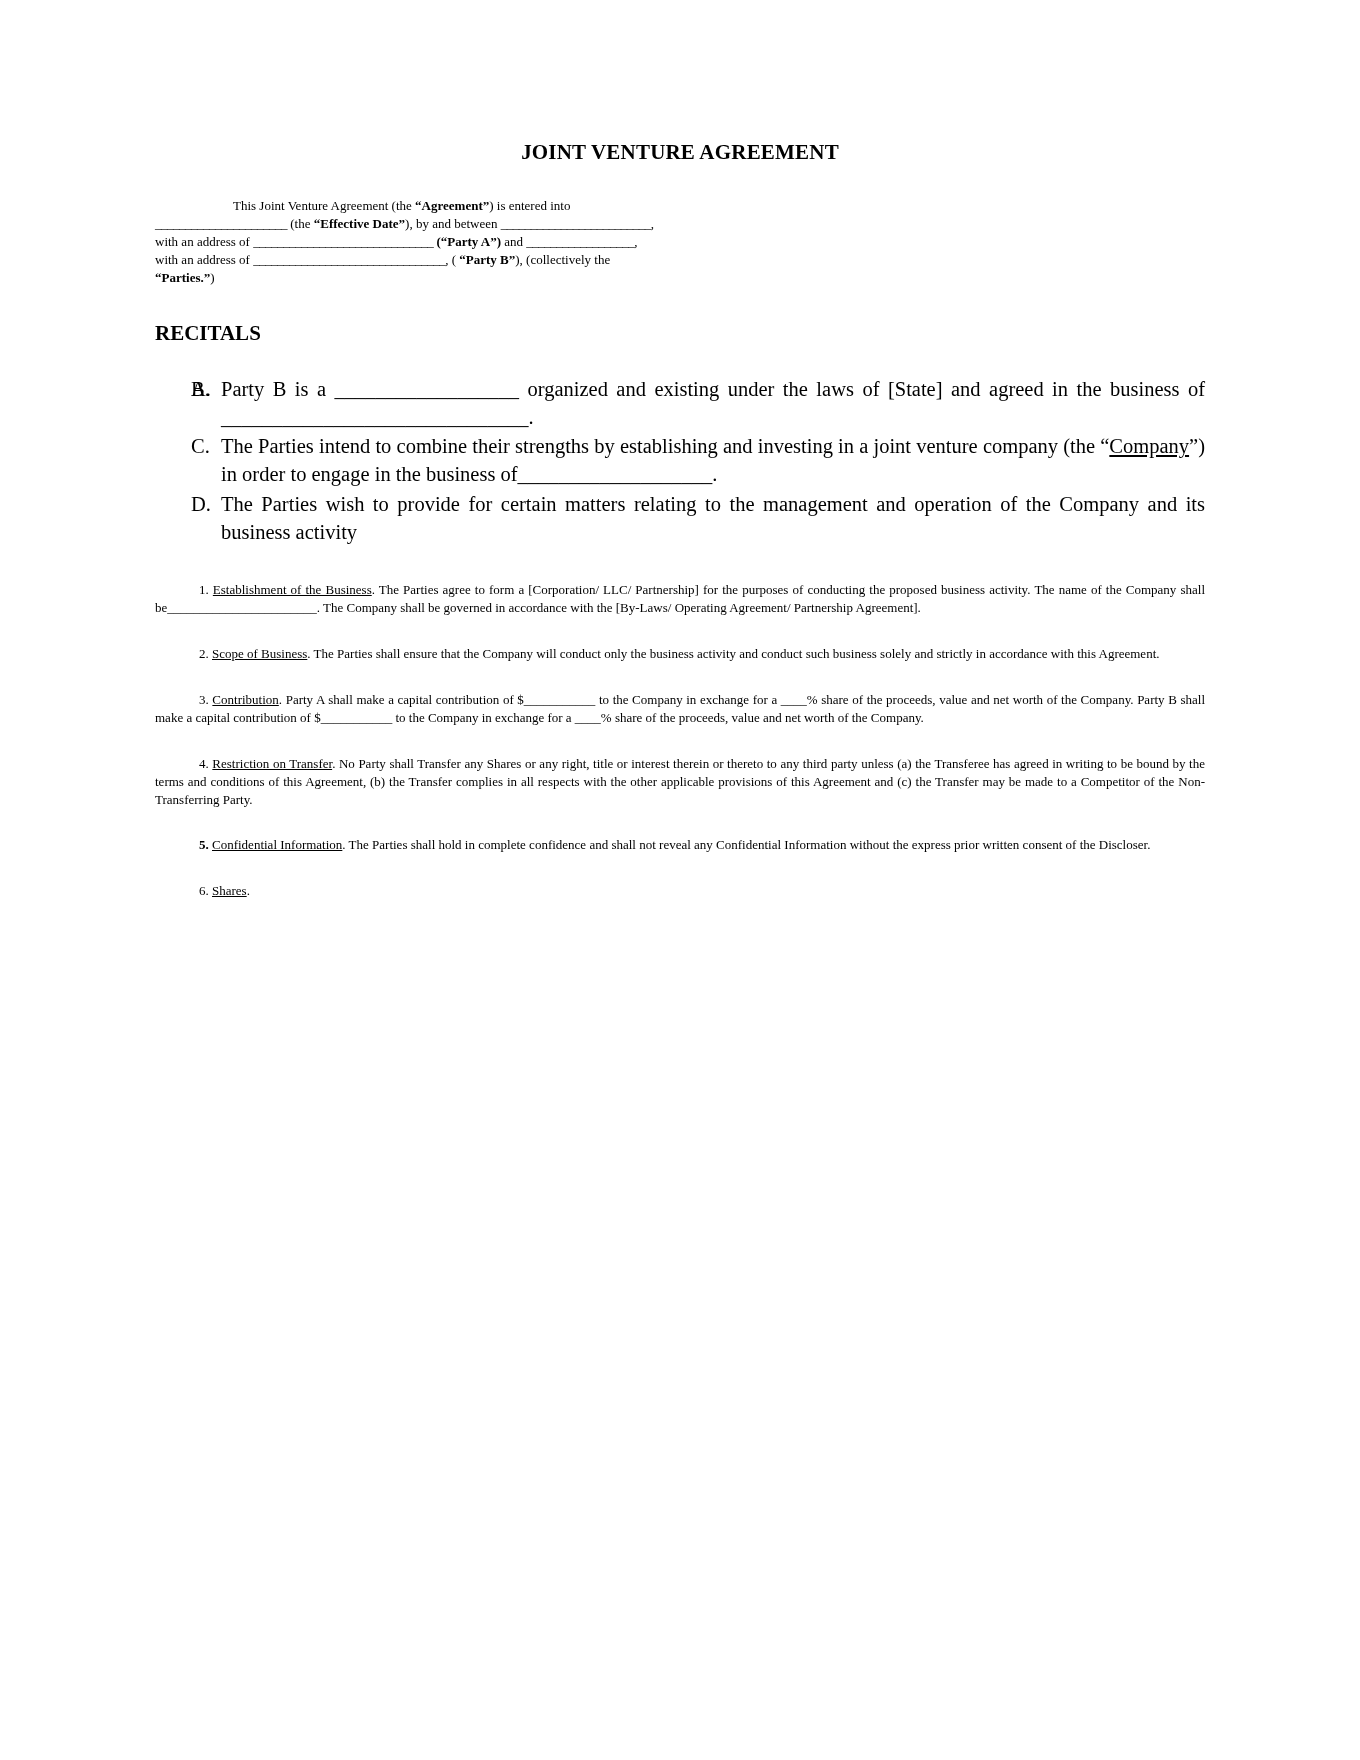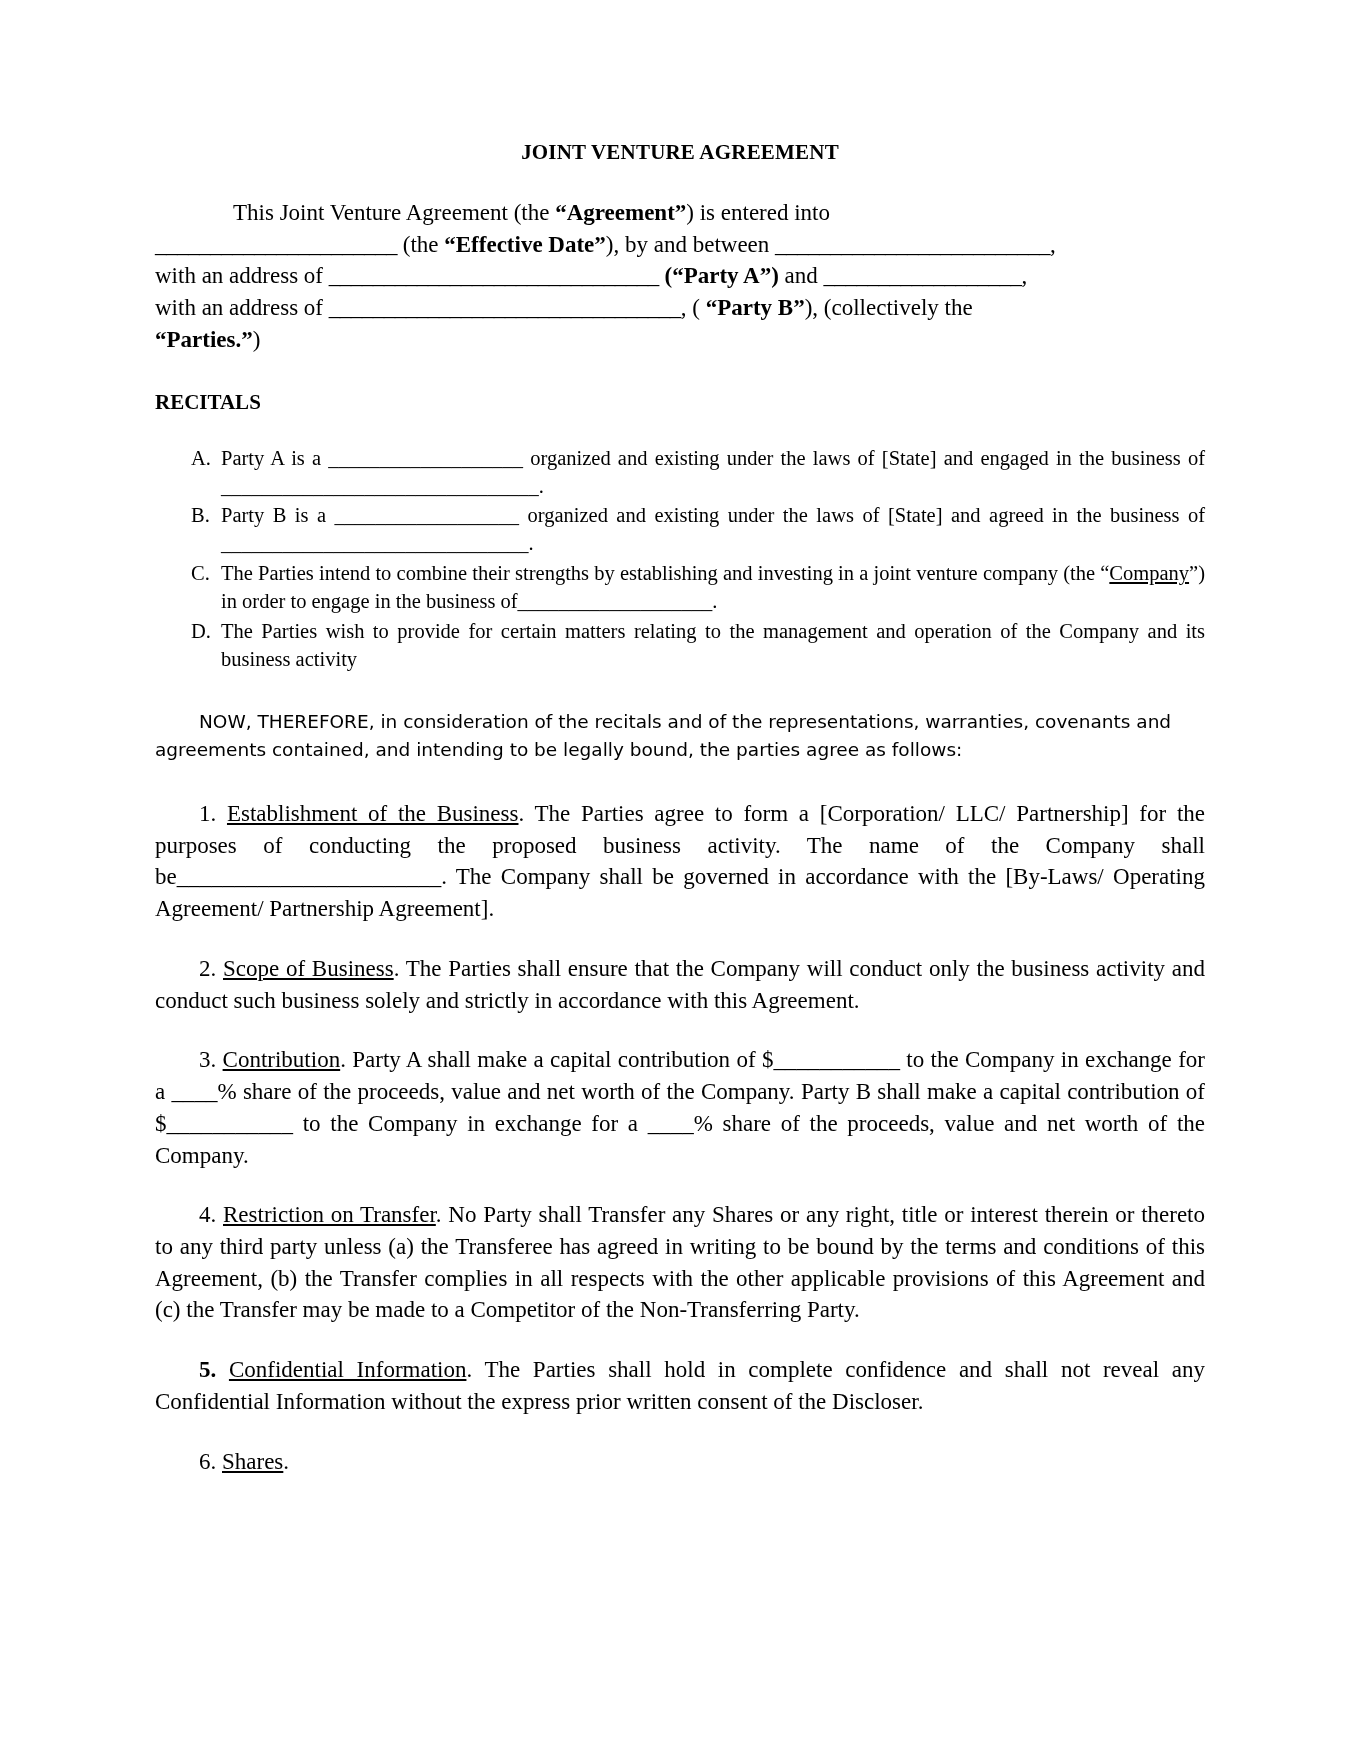--- a/index.html
+++ b/index.html
@@ -22,21 +22,21 @@
   }
   .doc-title {
     text-align: center;
     font-weight: bold;
     font-size: 21px;
     letter-spacing: 0.2px;
     margin: 0 0 32px 0;
   }
   p {
     margin: 0;
-    font-size: 23px;
+    font-size: 13px;
     line-height: 1.38;
     text-align: justify;
   }
   .intro {
     text-indent: 78px;
     margin-bottom: 34px;
   }
   .section-heading {
     font-weight: bold;
     font-size: 21px;
@@ -107,37 +107,35 @@
     <span>with an address of </span><span class="fill">______________________________</span> <b>(“Party A”)</b><span> and </span><span class="fill">__________________</span><span>,</span><br>
     <span>with an address of </span><span class="fill">________________________________</span><span>, ( </span><b>“Party B”</b><span>), (collectively the </span><br>
     <b>“Parties.”</b><span>)</span>
   </p>
 
   <h2 class="section-heading">RECITALS</h2>
 
   <ul class="recitals">
     <li>
       <span class="marker">A.</span>
-      <span>Party A is a ___________________ organized and existing under the laws of [State] and engaged in the business of _______________________________.</span>
     </li>
     <li>
       <span class="marker">B.</span>
       <span>Party B is a __________________ organized and existing under the laws of [State] and agreed in the business of ______________________________.</span>
     </li>
     <li>
       <span class="marker">C.</span>
       <span>The Parties intend to combine their strengths by establishing and investing in a joint venture company (the “</span><u>Company</u><span>”) in order to engage in the business of___________________.</span>
     </li>
     <li>
       <span class="marker">D.</span>
       <span>The Parties wish to provide for certain matters relating to the management and operation of the Company and its business activity</span>
     </li>
   </ul>
 
-  <p class="nowtherefore">NOW, THEREFORE, in consideration of the recitals and of the representations, warranties, covenants and agreements contained, and intending to be legally bound, the parties agree as follows:</p>
 
   <p class="clause">
     <span class="num">1.</span>
     <u>Establishment of the Business</u><span>. The Parties agree to form a [Corporation/ LLC/ Partnership] for the purposes of conducting the proposed business activity. The name of the Company shall be_______________________. The Company shall be governed in accordance with the [By-Laws/ Operating Agreement/ Partnership Agreement].</span>
   </p>
 
   <p class="clause">
     <span class="num">2.</span>
     <u>Scope of Business</u><span>. The Parties shall ensure that the Company will conduct only the business activity and conduct such business solely and strictly in accordance with this Agreement.</span>
   </p>

